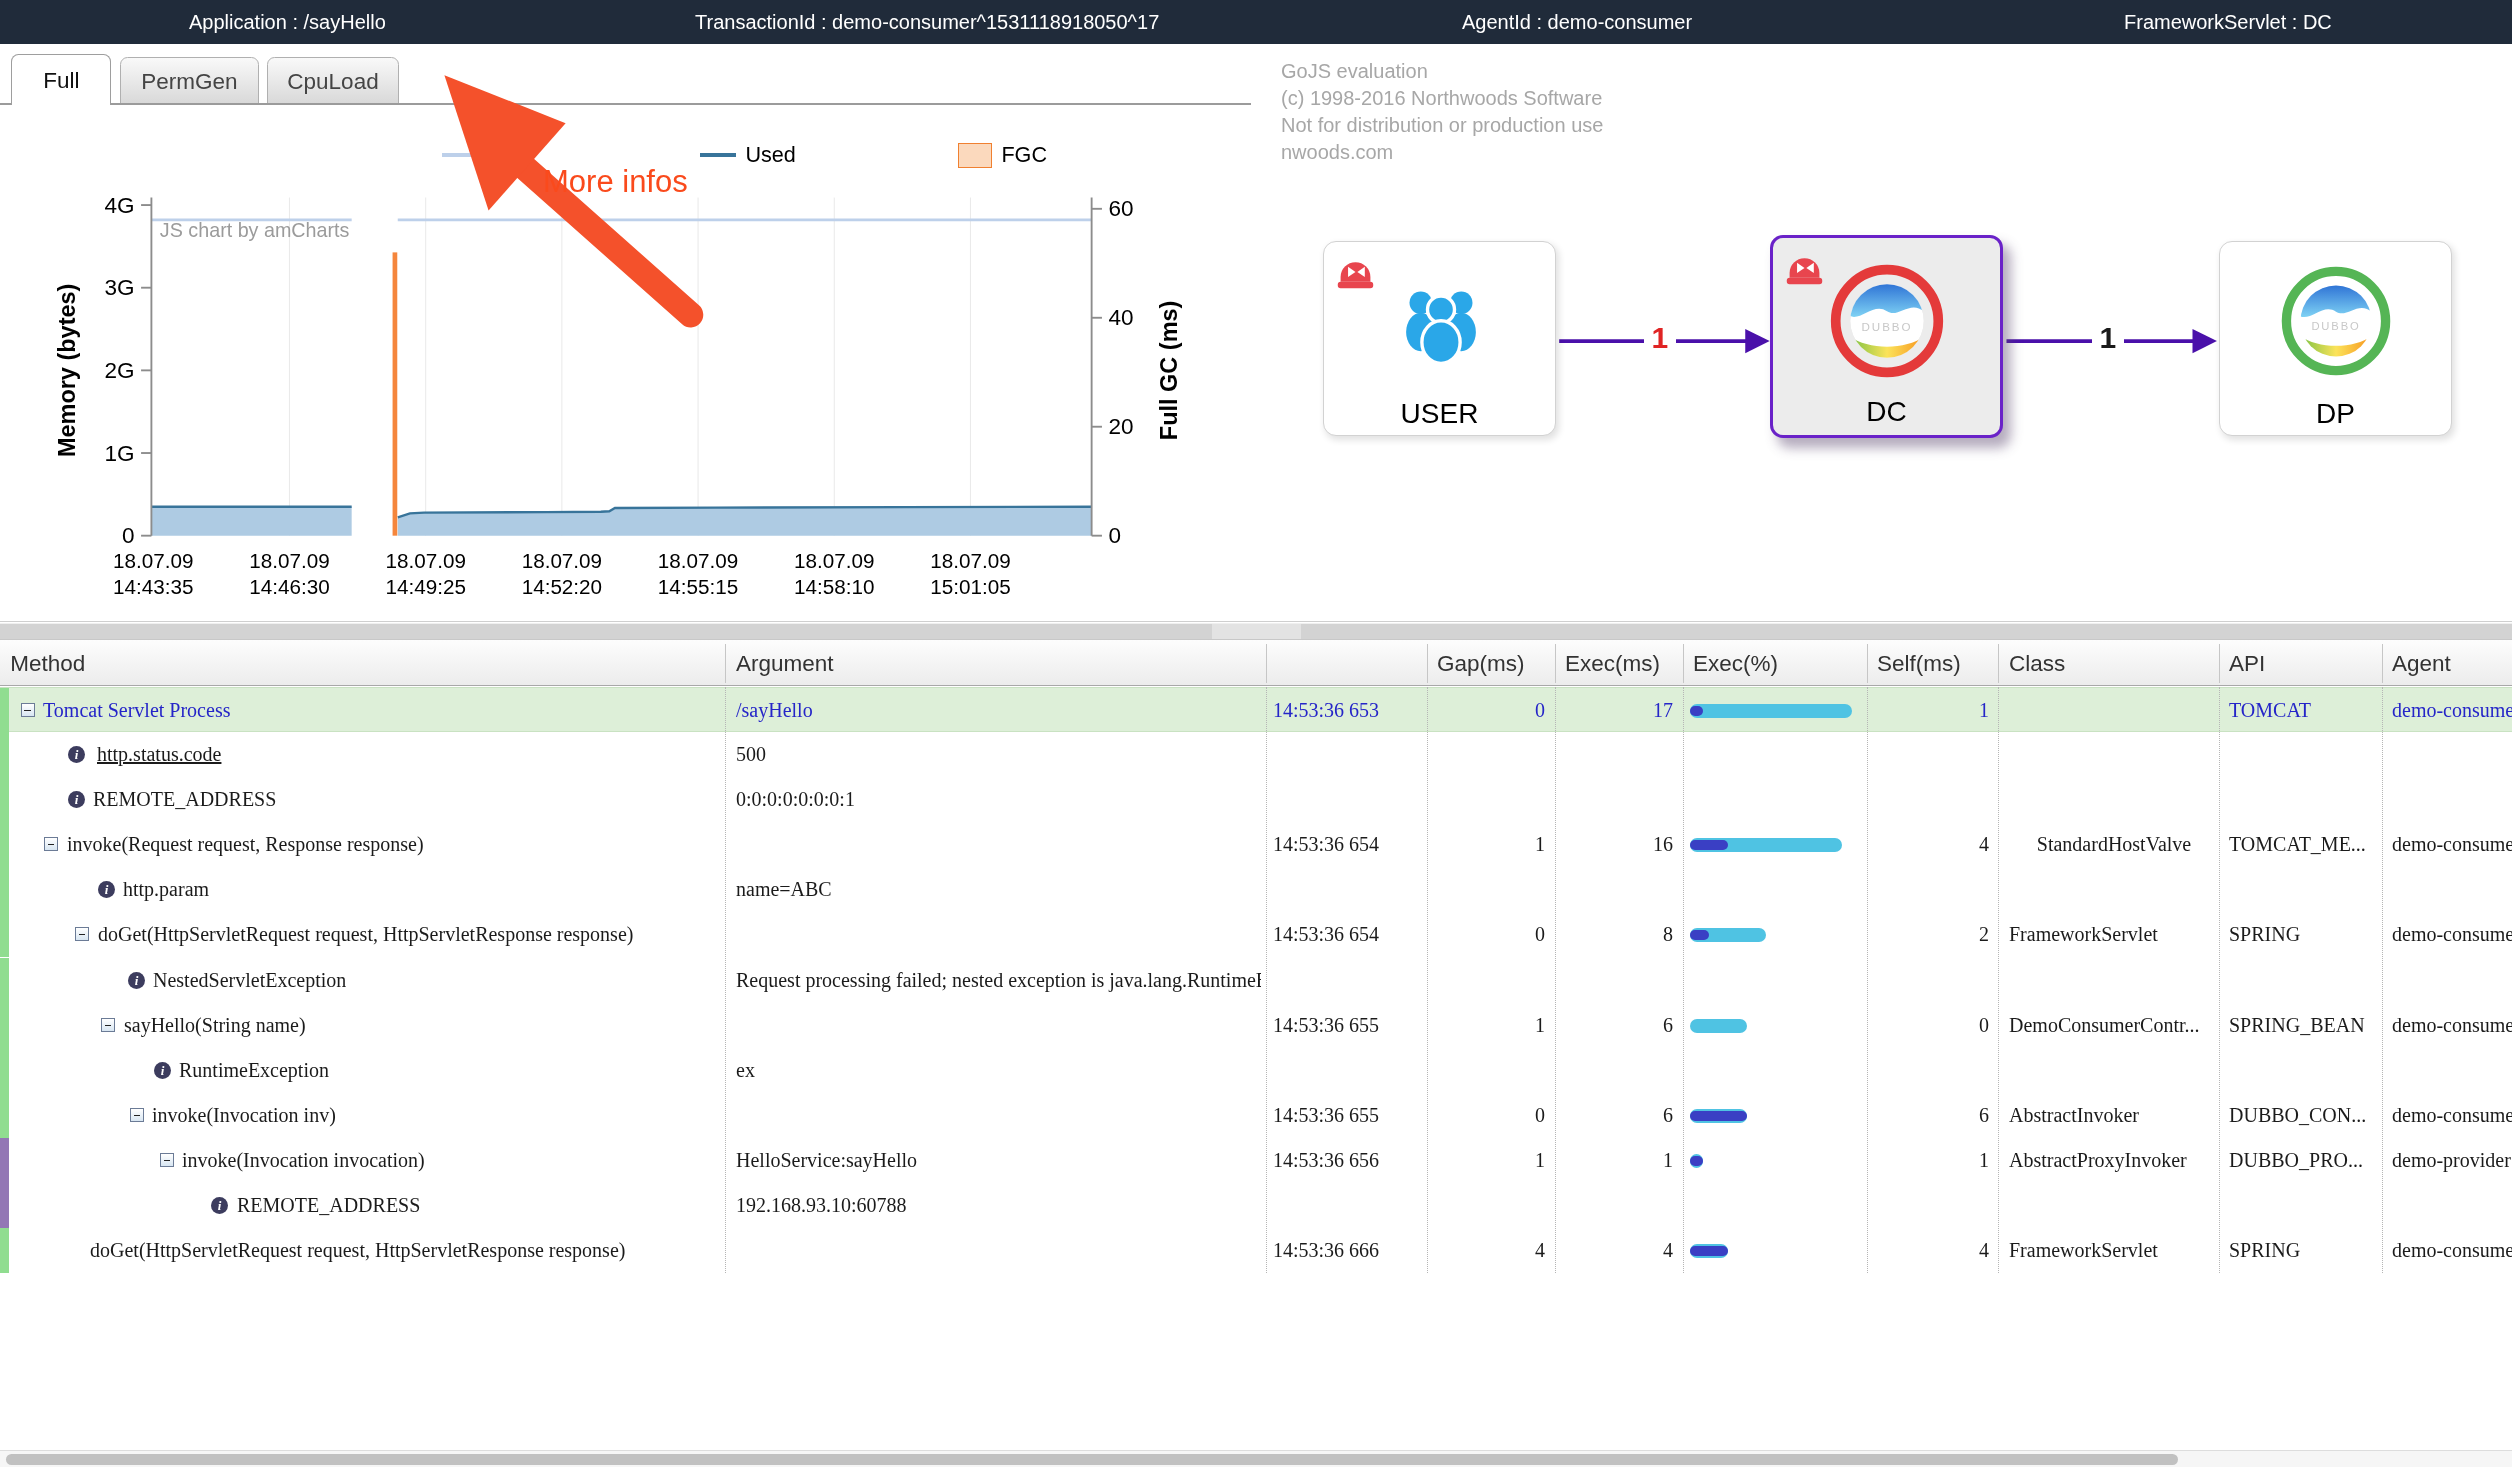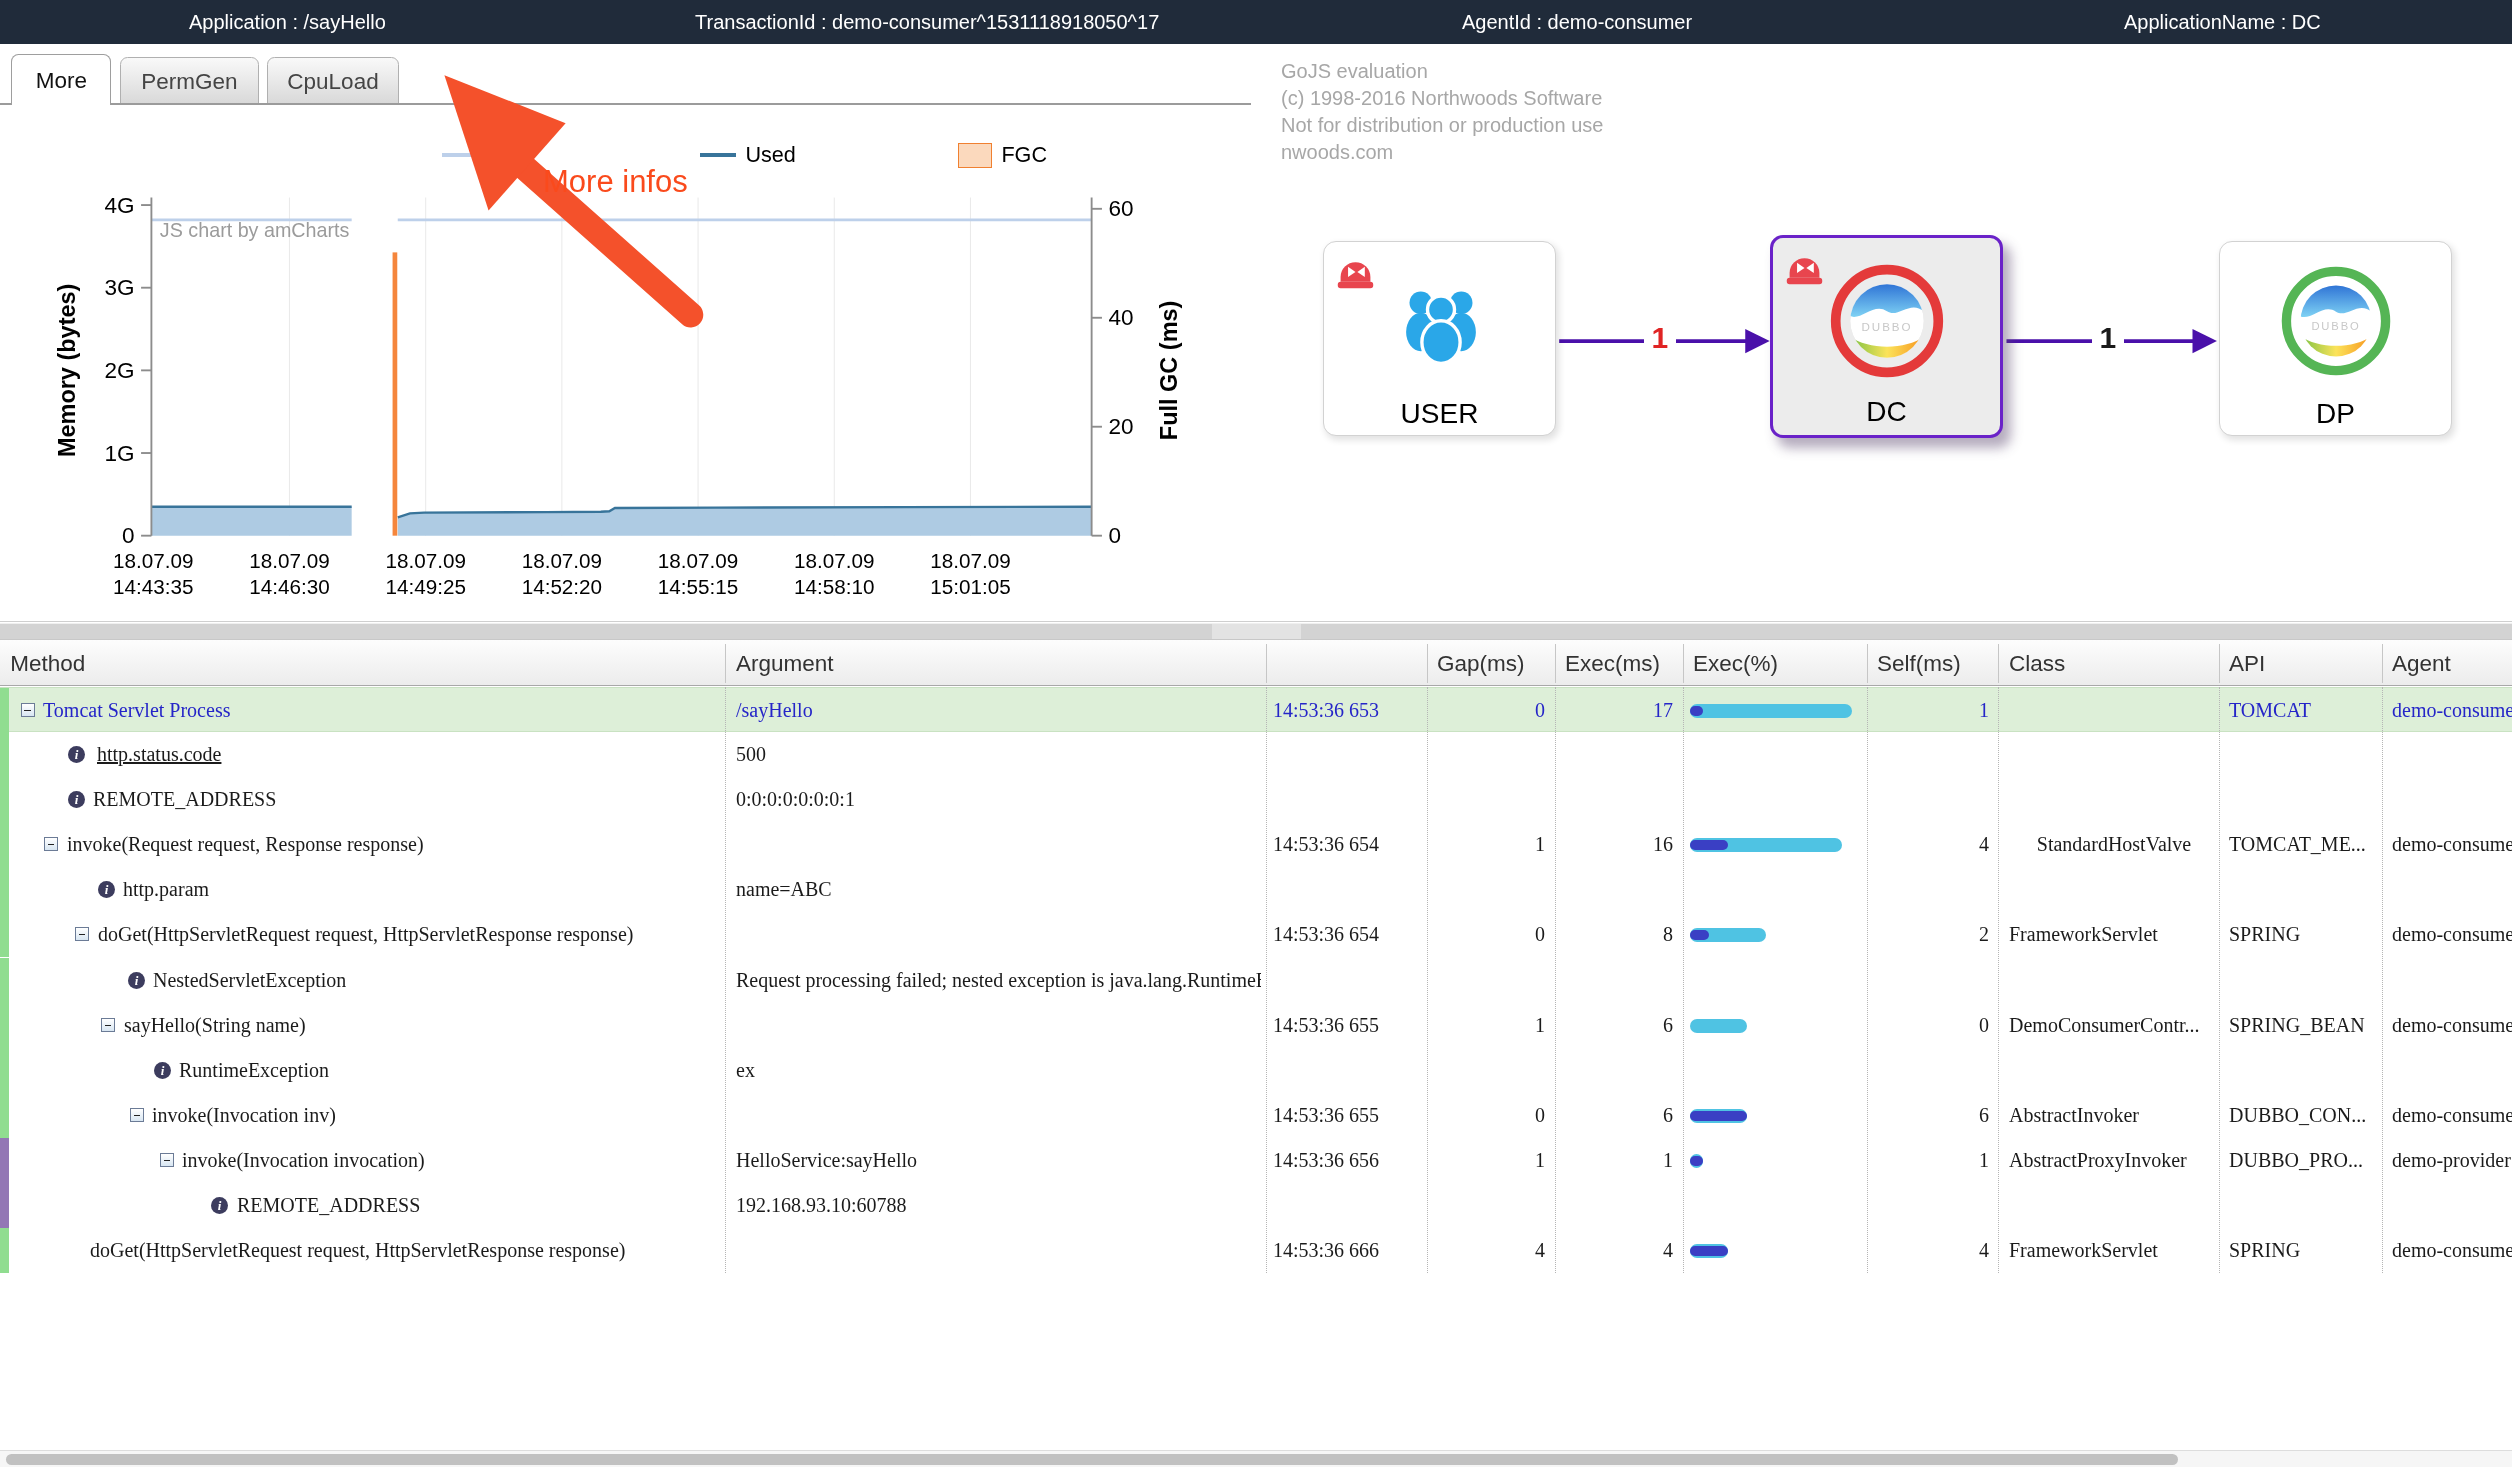--- a/index.html
+++ b/index.html
@@ -70,24 +70,24 @@
 </style>
 </head>
 <body>
 
 <div id="root">
 
   <div id="topbar">
     <span style="left:189px">Application : /sayHello</span>
     <span style="left:695px">TransactionId : demo-consumer^1531118918050^17</span>
     <span style="left:1462px">AgentId : demo-consumer</span>
-    <span style="left:2124px">ApplicationName : DC</span>
-  </div>
-
-  <div class="tab" id="tab-heap">More</div>
+    <span style="left:2124px">FrameworkServlet : DC</span>
+  </div>
+
+  <div class="tab" id="tab-heap">Full</div>
   <div class="tab" id="tab-permgen">PermGen</div>
   <div class="tab" id="tab-cpuload">CpuLoad</div>
   <div id="tabline"></div>
 
   <div class="legend-item" style="left:442px">
     <div class="legend-line" id="legend-max-swatch" style="background: rgb(189, 208, 234);"></div>
     <div class="legend-label">Max</div>
   </div>
   <div class="legend-item" style="left:700px">
     <div class="legend-line" id="legend-used-swatch" style="background: rgb(56, 116, 154);"></div>

